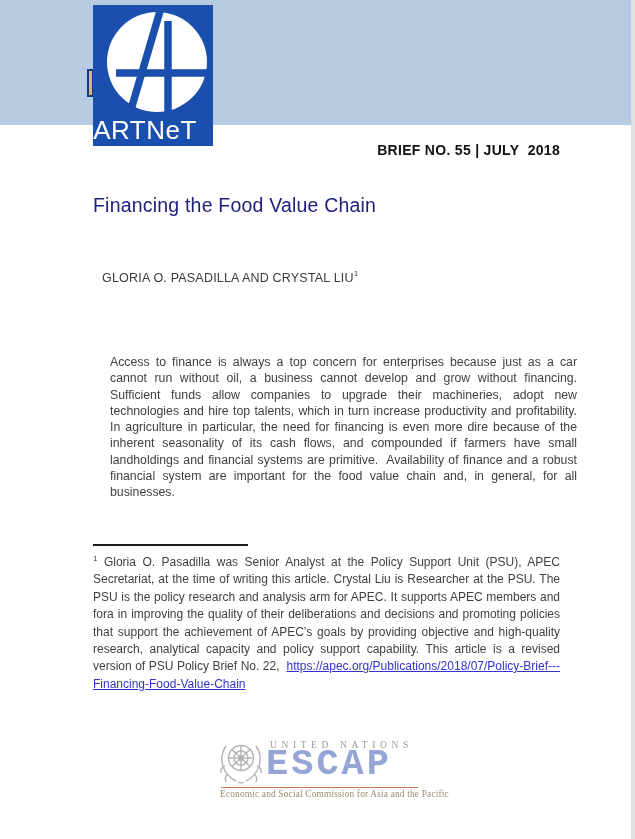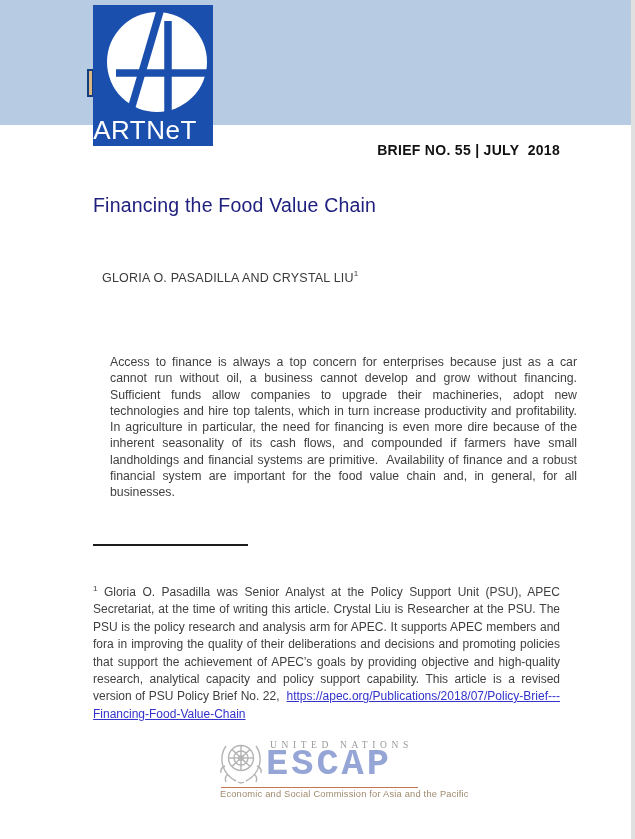--- a/index.html
+++ b/index.html
@@ -43,39 +43,39 @@
   }
   .authors sup{font-size:8px;vertical-align:6px;}
   .body-text{
     position:absolute;left:93px;top:354px;width:467px;color:#3f3f3f;
     font-size:12.3px;line-height:16.3px;text-align:justify;margin-left:17px;
   }
   
   .footnote-rule{position:absolute;left:93px;top:544px;width:155px;height:2px;background:#1c1c1c;}
   .footnote{
     position:absolute;left:93px;top:550px;width:467px;color:#3f3f3f;
-    font-size:12px;line-height:17.4px;text-align:justify;margin-top:30px;
+    font-size:12px;line-height:17.4px;text-align:justify;
   }
   .footnote sup{font-size:8px;vertical-align:5px;}
   .footnote a{color:#3333cc;text-decoration:underline;cursor:pointer;}
   
   .escap{position:absolute;left:216px;top:730px;width:204px;height:70px;margin-top:7px;}
   .un-emblem{position:absolute;left:0;top:3px;}
   .un-name{
     position:absolute;left:54px;top:3px;color:#9a9a9a;
     font-family:"Liberation Serif",serif;font-size:9.5px;letter-spacing:4.6px;white-space:nowrap;
   }
   .escap-acronym{
     position:absolute;left:50px;top:6px;color:#95a5d6;
     font-family:Liberation Mono, monospace;font-size:37px;font-weight:700;letter-spacing:3px;line-height:42px;white-space:nowrap;
   }
   .escap-line{position:absolute;left:5px;top:50px;width:197px;height:1px;background:#c4764e;}
   .escap-subtitle{
     position:absolute;left:4px;top:52px;color:#a08a6e;
-    font-family:Liberation Sans, sans-serif;font-size:9.3px;letter-spacing:.2px;white-space:nowrap;
+    font-family:Liberation Serif, serif;font-size:9.3px;letter-spacing:.2px;white-space:nowrap;
   }
 </style>
 </head>
 <body>
 
 <div class="page">
 
   <div class="band"></div>
   <div class="page-edge"></div>
 

